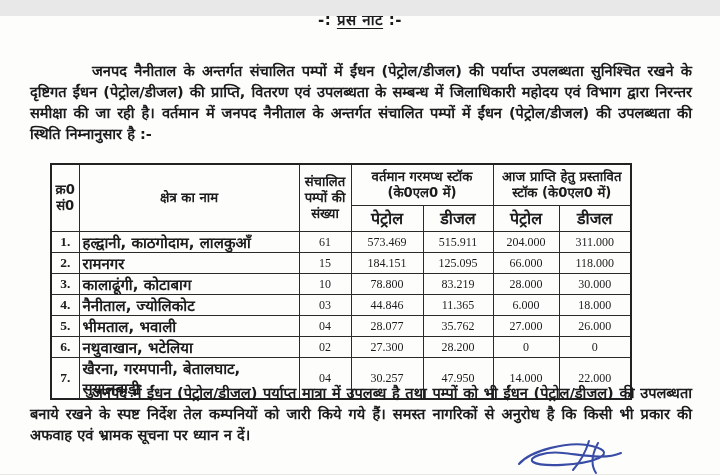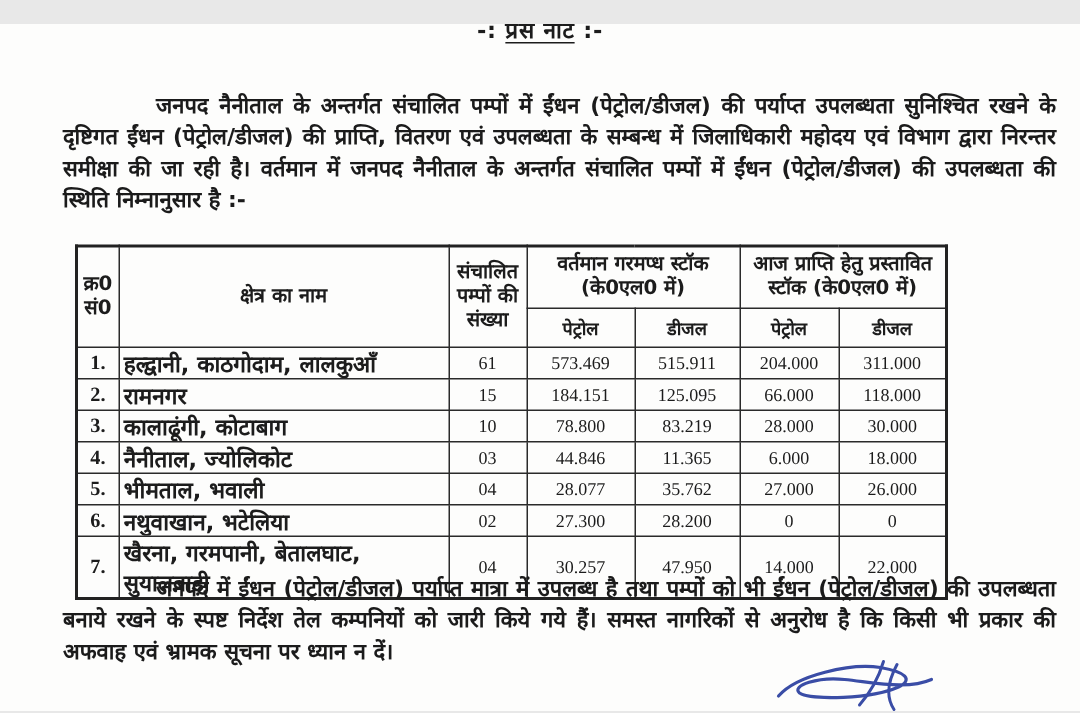--- a/index.html
+++ b/index.html
@@ -8,41 +8,41 @@
     background:#fdfdfc;color:#1c1c1c;overflow:hidden;
     font-family:"DejaVu Sans","Liberation Sans",sans-serif;
   }
   
   .title-block{position:absolute;top:-6px;left:0;width:100%;text-align:center;}
   .title-line{font-size:15px;font-weight:700;letter-spacing:.5px;line-height:20px;}
   .title-underline{text-decoration:underline;text-underline-offset:3px;}
   .date-line{font-size:14.5px;font-weight:700;line-height:22px;}
   
   .para{
-    position:absolute;left:42px;width:662px;margin:0;
+    position:absolute;left:30px;width:662px;margin:0;
     font-size:14.6px;font-weight:600;line-height:21px;
     text-align:justify;text-indent:62px;color:#1b1b1b;
   }
   .para1{top:44px;}
   .para2{top:366px;}
   
   table.stock{
     position:absolute;left:50px;top:147px;width:580px;
     border-collapse:collapse;table-layout:fixed;
     border:2px solid #222;
   }
   table.stock th,table.stock td{
     border:1.4px solid #2a2a2a;padding:0 3px;vertical-align:middle;
     overflow:hidden;
   }
   table.stock th{
     font-size:13.2px;font-weight:700;line-height:16px;text-align:center;padding:2px 2px;
   }
   th.group-head{height:36px;}
-  tr.subhead th{height:21px;font-size:12px;}
+  tr.subhead th{height:21px;font-size:16px;}
   td.sn{width:28px;text-align:center;font-family:"Liberation Serif","DejaVu Serif",serif;font-size:13.5px;font-weight:600;}
   td.area{width:220px;text-align:left;font-size:15px;font-weight:600;padding-left:8px;}
   td.num{text-align:center;font-family:"Liberation Serif","DejaVu Serif",serif;font-size:12px;}
   table.stock tbody tr{height:21px;}
   col.c-sn{width:28px;}col.c-area{width:220px;}col.c-pumps{width:52px;}
   col.c-p1{width:72px;}col.c-d1{width:70px;}col.c-p2{width:66px;}col.c-d2{width:72px;}
   
   .sig-block{position:absolute;left:478px;top:420px;width:180px;text-align:center;}
   .sig-scribble{display:block;margin:0 auto -2px auto;}
   .sig-title{font-size:15px;font-weight:700;color:#232323;line-height:18px;}

